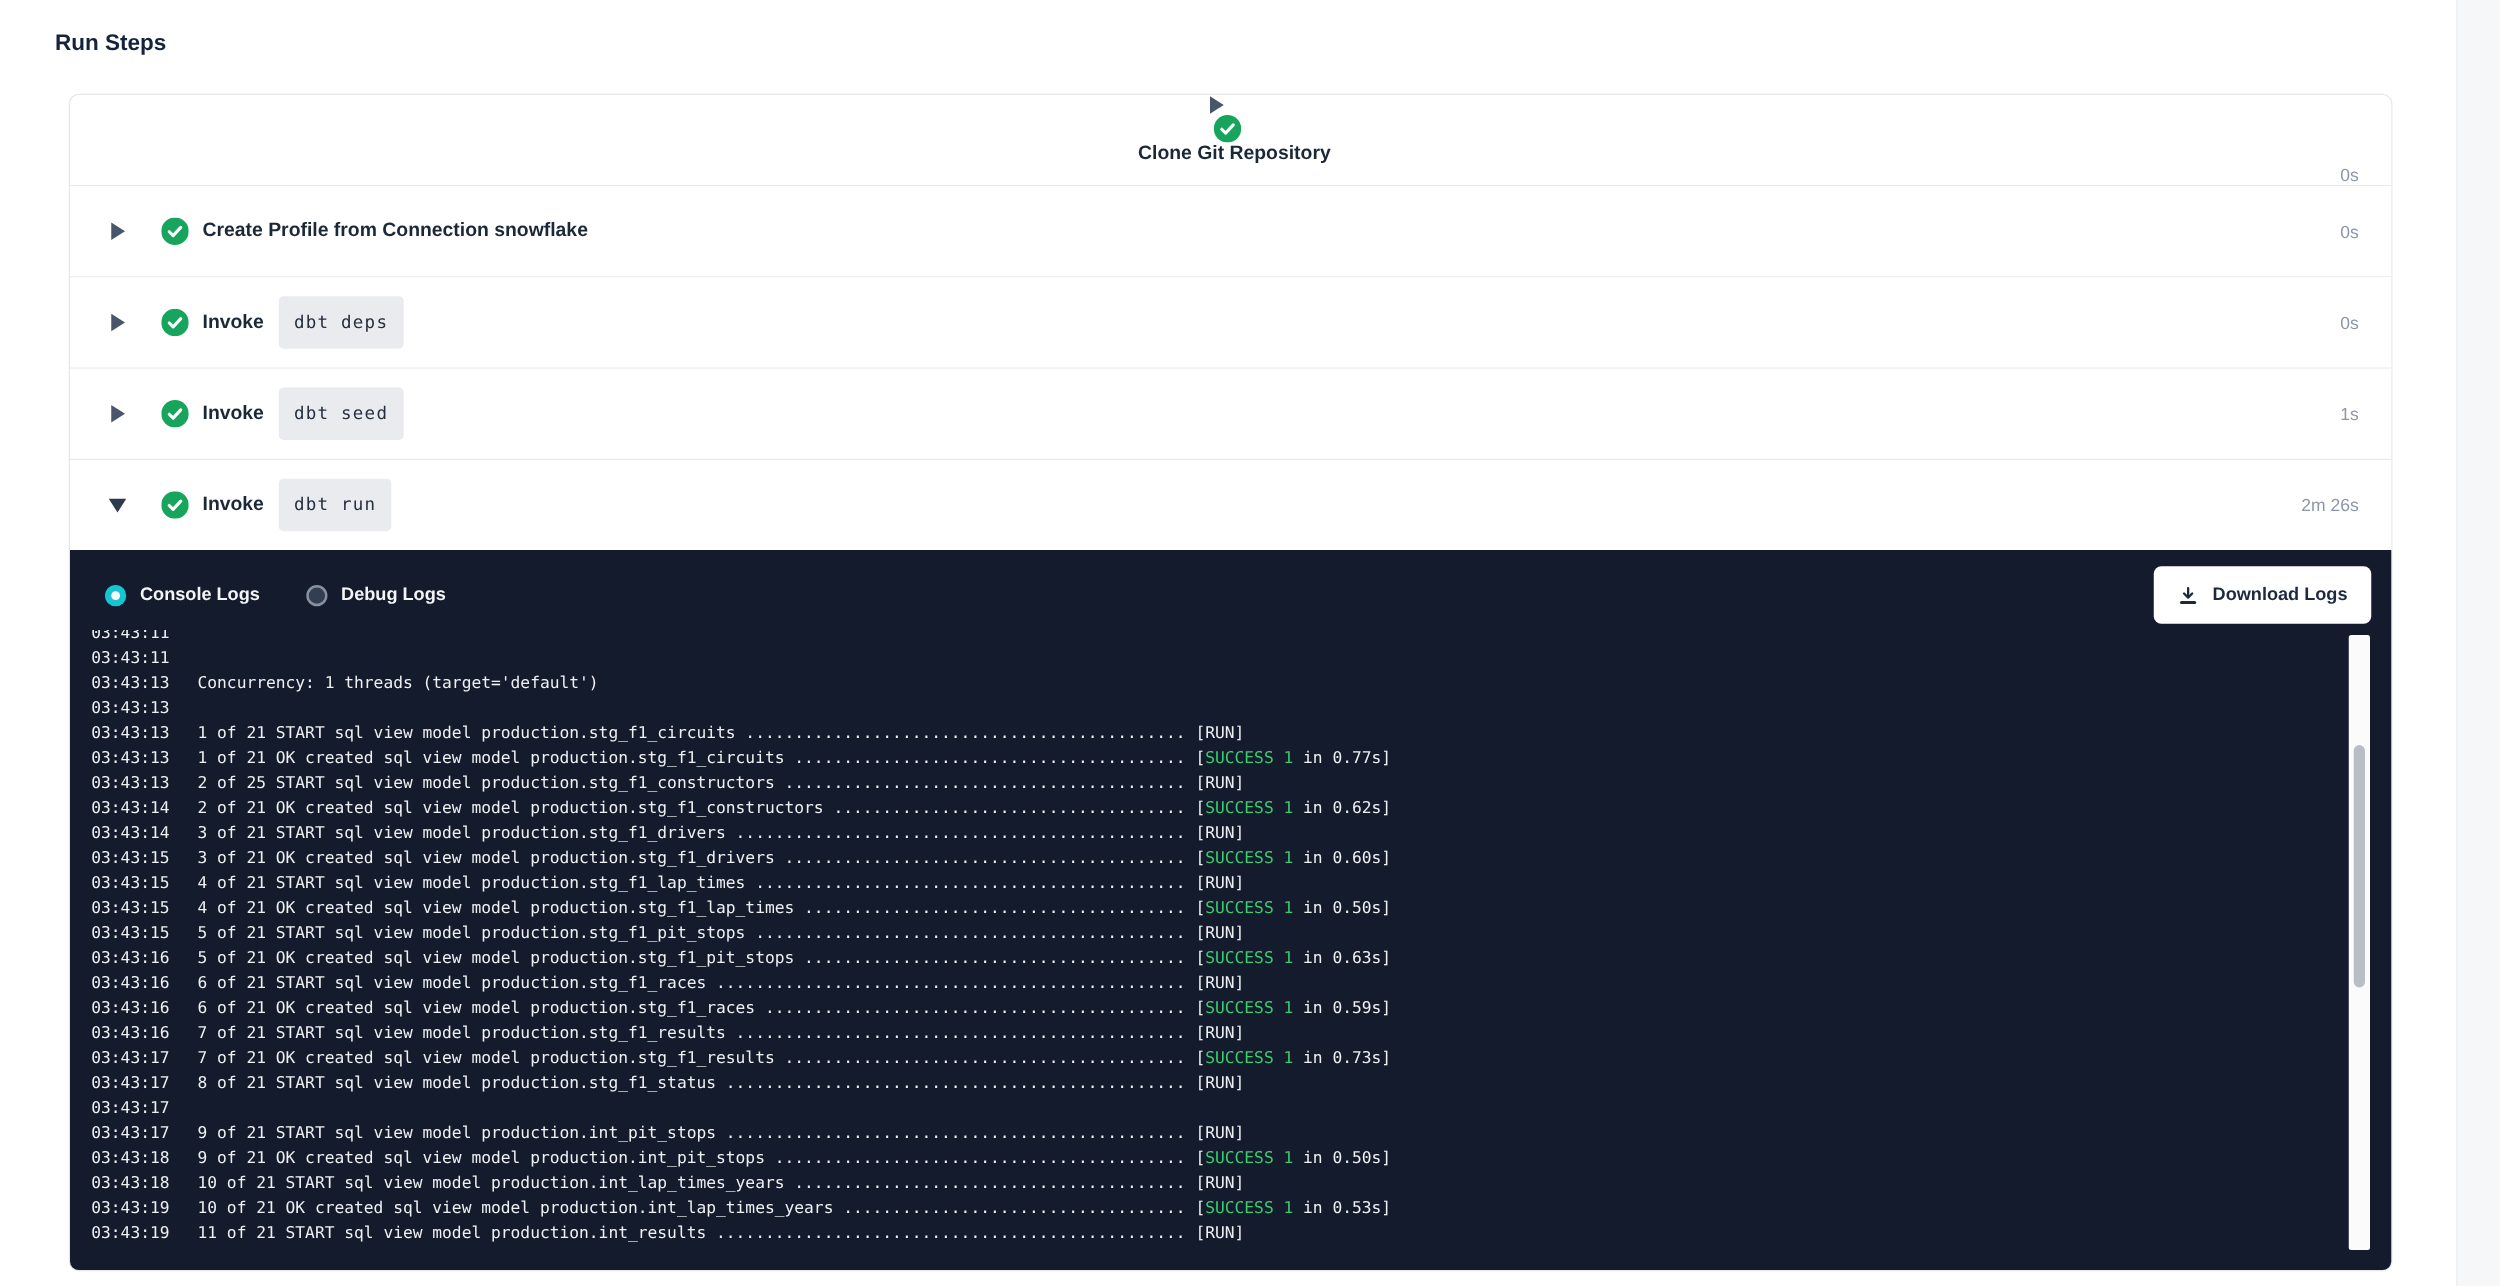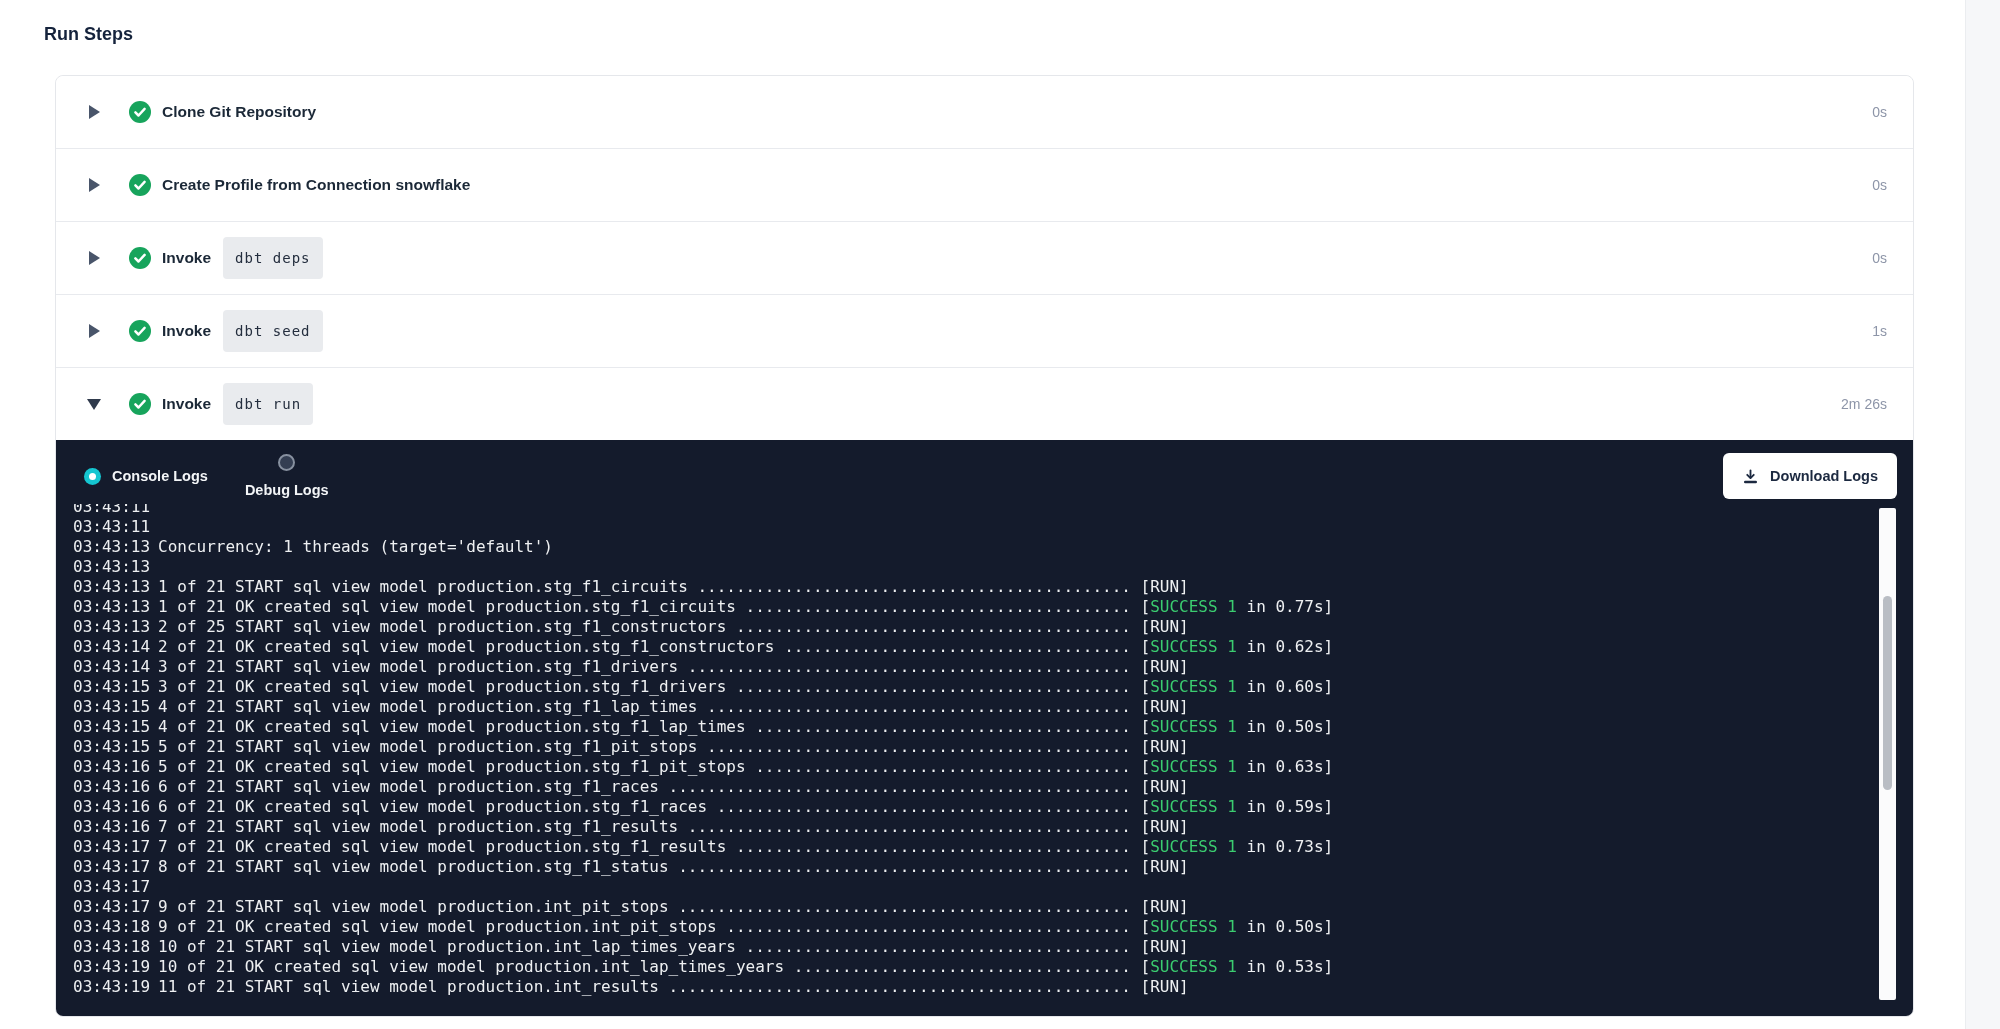--- a/index.html
+++ b/index.html
@@ -26,21 +26,21 @@
   .steps-card{
     position:absolute;left:55px;top:75px;width:1859px;
     background:#fff;border:1px solid var(--card-border);border-radius:8px;
     box-sizing:border-box;
   }
   .step-row{
     height:72px;display:flex;align-items:center;
     padding:0 26px 0 32px;border-bottom:1px solid var(--row-divider);
     background:#fff;cursor:pointer;
   }
-  .step-row:first-child{border-radius:8px 8px 0 0;}
+  .step-row:first-child{border-radius:8px 8px 0 0;flex-direction:column;}
   .step-row.expanded{border-bottom:none;}
   .caret{width:13px;height:16px;display:inline-block;position:relative;flex:none;margin-right:28px;}
   .caret.right::before{
     content:"";position:absolute;left:1px;top:1px;
     border-left:11px solid var(--caret);
     border-top:7px solid transparent;border-bottom:7px solid transparent;
   }
   .caret.down::before{
     content:"";position:absolute;left:-1px;top:3px;
     border-top:11px solid #2f3a4c;
@@ -58,42 +58,42 @@
   
   .log-panel{
     position:relative;height:576px;background:var(--panel-bg);
     border-radius:0 0 7px 7px;overflow:hidden;
   }
   .log-toolbar{
     position:absolute;left:28px;right:16px;top:13px;height:46px;
     display:flex;align-items:center;z-index:3;
   }
   .radio-item{display:flex;align-items:center;gap:11px;cursor:pointer;}
-  .radio-item + .radio-item{margin-left:37px;flex-direction:column;}
+  .radio-item + .radio-item{margin-left:37px;}
   .radio{width:17px;height:17px;border-radius:50%;box-sizing:border-box;position:relative;flex:none;}
   .radio.selected{background:var(--radio-teal);}
   .radio.selected::after{
     content:"";position:absolute;left:5px;top:5px;width:7px;height:7px;
     border-radius:50%;background:#ffffff;
   }
   .radio.unselected{background:#343e52;border:2px solid #87909f;}
   .radio-label{color:#f3f5f7;font-weight:700;font-size:14.5px;}
   .download-btn{
     margin-left:auto;height:46px;background:#ffffff;border:none;border-radius:6px;
     display:flex;align-items:center;gap:11px;padding:0 19px;cursor:pointer;
     font-family:"Liberation Sans", sans-serif;
     font-weight:700;font-size:14.5px;color:#1c2940;justify-content:center;
   }
   .log-view{
     position:absolute;left:17px;right:44px;top:64px;bottom:14px;overflow:hidden;z-index:1;
   }
   .log-lines{margin-top:-7px;}
   .log-line{
     height:20px;line-height:20px;white-space:pre;display:flex;
-    font-family:"DejaVu Sans Mono", monospace;font-size:16px;color:var(--log-text);
+    font-family:"DejaVu Sans Mono", monospace;font-size:13px;color:var(--log-text);
   }
   .log-time{width:61px;margin-right:24px;flex:none;}
   .log-success{color:var(--success-green);}
   .log-scrollbar{
     position:absolute;right:17px;top:68px;width:17px;height:492px;
     background:var(--scroll-track);border-radius:2px;z-index:2;
   }
   .log-scroll-thumb{
     position:absolute;left:4px;top:88px;width:9px;height:194px;
     border-radius:5px;background:var(--scroll-thumb);

